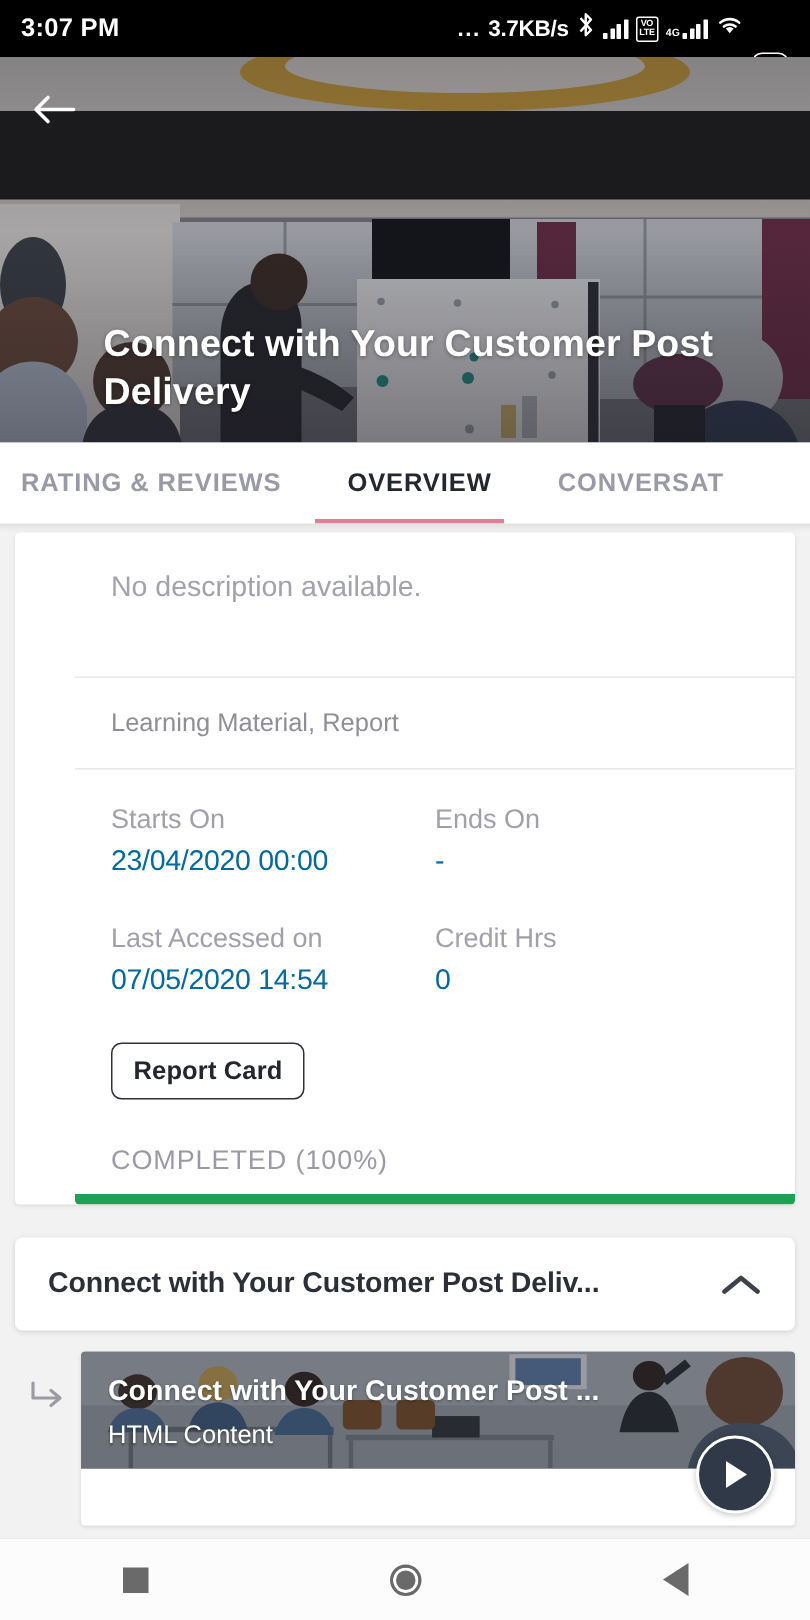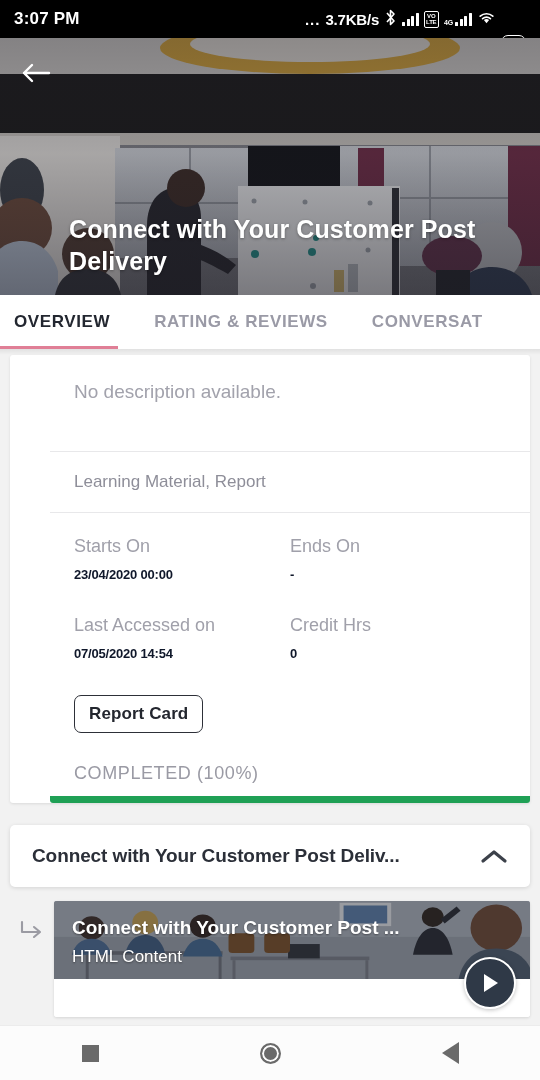--- a/index.html
+++ b/index.html
@@ -94,21 +94,21 @@
   .divider { height:1px; background:#e8e8ea; margin:0; }
 
   .desc { font-size:19px; color:#a2a2ac; line-height:26px; }
   .desc-pad { padding:24px 24px 46px; }
   .meta-line { font-size:17px; color:#8e8e99; padding:20px 24px; }
 
   .grid { padding:20px 24px 4px; }
   .row { display:flex; margin-bottom:24px; }
   .col { width:248px; }
   .lbl { font-size:18px; color:#a0a0aa; line-height:26px; margin-bottom:3px; }
-  .val { font-size:13px; color:#0f172a; font-weight:bold; line-height:26px; letter-spacing:-.2px; }
+  .val { font-size:19px; color:#0369a1; font-weight:normal; line-height:26px; letter-spacing:-.2px; }
 
   .report-wrap { padding:0 24px 6px; }
   .report-btn {
     display:inline-block; border:1.6px solid #2d3038; border-radius:7px;
     padding:8px 14px; font-size:17px; font-weight:bold; color:#23262e;
     background:#fff; cursor:pointer; letter-spacing:.1px;
   }
 
   .completed {
     font-size:18px; color:#9a9aa4; letter-spacing:.6px;
@@ -283,22 +283,22 @@
     <div class="hero-scrim"></div>
     <div class="back-btn">
       <svg width="30" height="24" viewBox="0 0 30 24">
         <path d="M28 12H3M11 4L3 12l8 8" fill="none" stroke="#fff" stroke-width="2.4" stroke-linecap="round" stroke-linejoin="round"></path>
       </svg>
     </div>
     <div class="hero-title">Connect with Your Customer Post Delivery</div>
   </div>
 
   <div class="tabs">
+    <div class="tab">RATING &amp; REVIEWS</div>
     <div class="tab active" style="--accent: #e07f96;">OVERVIEW</div>
-    <div class="tab">RATING &amp; REVIEWS</div>
     <div class="tab">CONVERSAT</div>
   </div>
   <div class="tabs-shadow"></div>
 
   <div class="body">
 
     <div class="card">
       <div class="desc desc-pad">No description available.</div>
       <div class="divider"></div>
       <div class="meta-line">Learning Material, Report</div>

